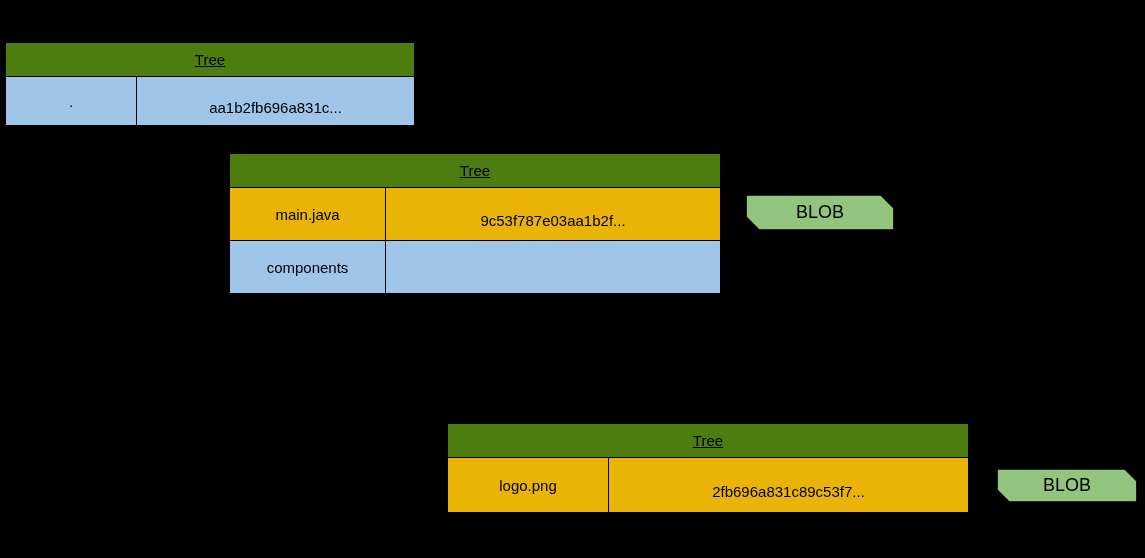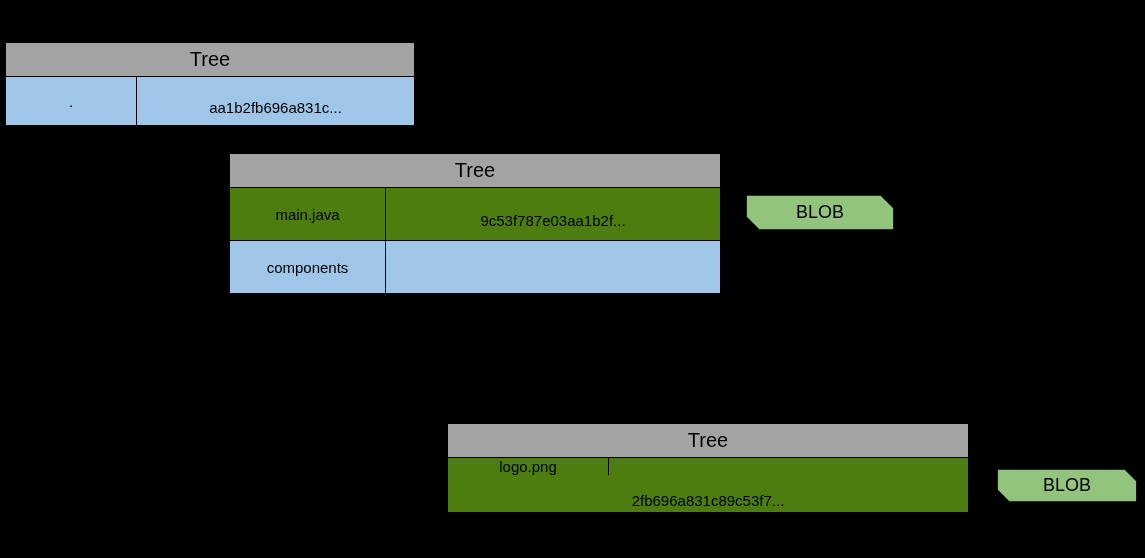--- a/index.html
+++ b/index.html
@@ -15,52 +15,53 @@
     background: #000000;
     overflow: hidden;
   }
   .tree-table {
     position: absolute;
     box-sizing: border-box;
     border: 1.5px solid #000;
     background: #000;
   }
   .thead {
-    background: #a3a3a3;
+    background: #4d7c0f;
     display: flex; align-items: center; justify-content: center;
-    font-size: 20px;
+    font-size: 15px;
+    text-decoration: underline;
   }
   .trow { display: flex; border-top: 1.5px solid #000; }
   .cell {
     display: flex; align-items: center; justify-content: center;
     font-size: 15px;
     box-sizing: border-box;
     overflow: hidden; white-space: nowrap;
   }
   .cell.name { border-right: 1.5px solid #000; }
   .cell.hash { flex: 1; margin-top: 13px; }
   .fill-tree { background: #9FC5E8; }
-  .fill-blob { background: #4d7c0f; text-align: center; }
+  .fill-blob { background: #eab308; text-align: center; }
 
   
   #table-1 { left: 5px; top: 42px; width: 410px; }
   #table-1 .thead { height: 33px; }
   #table-1 .trow  { height: 48px; }
   #table-1 .name  { width: 131px; }
 
   
   #table-2 { left: 229px; top: 153px; width: 492px; }
   #table-2 .thead { height: 33px; }
   #table-2 .trow  { height: 52px; }
   #table-2 .name  { width: 156px; }
 
   
   #table-3 { left: 447px; top: 423px; width: 522px; }
   #table-3 .thead { height: 33px; }
-  #table-3 .trow  { height: 54px; flex-direction: column; }
+  #table-3 .trow  { height: 54px; }
   #table-3 .name  { width: 161px; }
 
   
   .blob-tag { position: absolute; }
   #blob-tag-1 { left: 745px; top: 194px; width: 150px; height: 37px; }
   #blob-tag-2 { left: 996px; top: 468px; width: 142px; height: 35px; }
   .blob-tag svg { position: absolute; left: 0; top: 0; display: block; }
   .blob-tag .blob-label {
     position: absolute; inset: 0;
     display: flex; align-items: center; justify-content: center;

